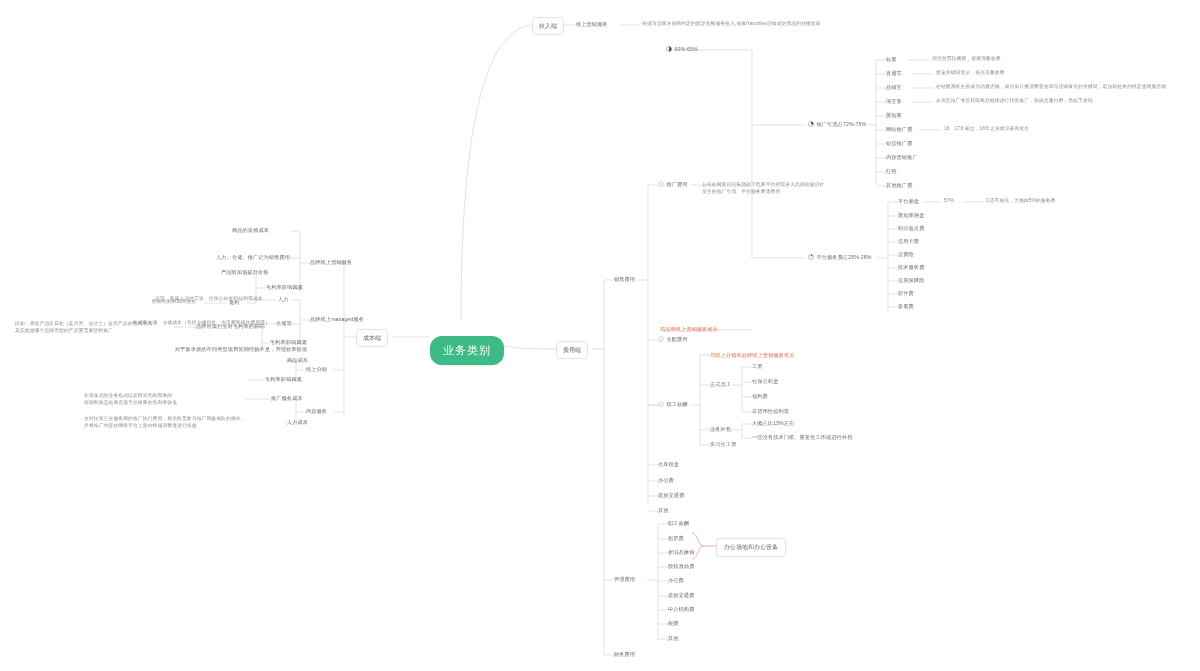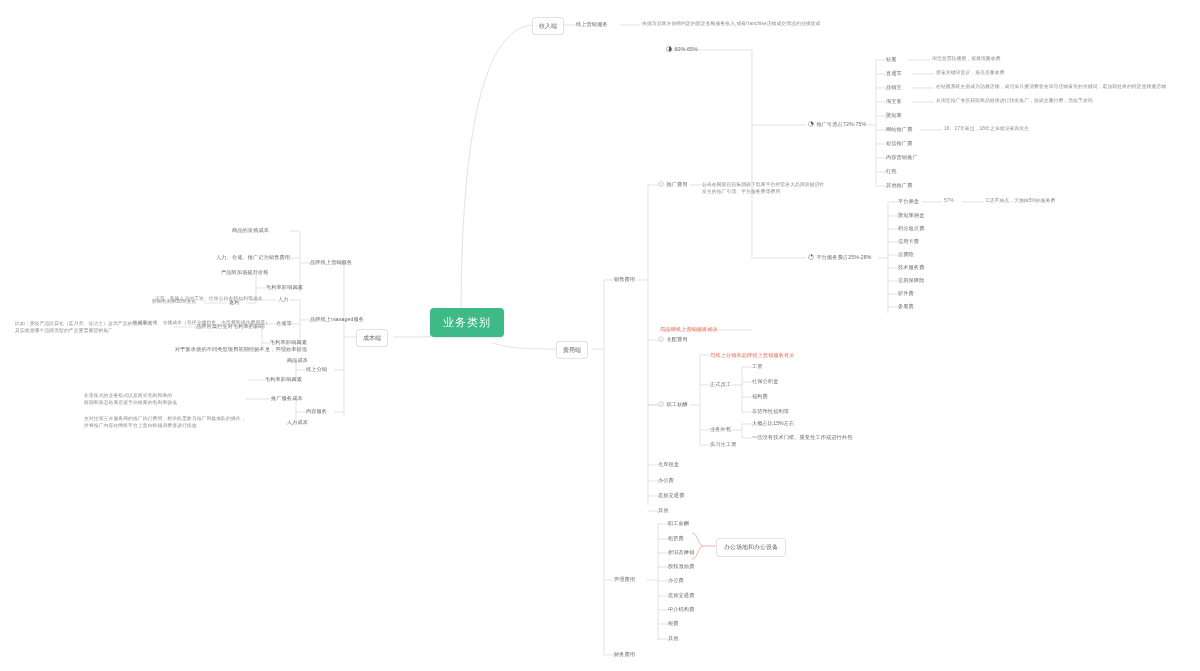--- a/index.html
+++ b/index.html
@@ -218,21 +218,21 @@
       <path d="M564 25 L576 25"></path>
       <path d="M620 25 L640 25"></path>
     </g>
 
     <g fill="none" stroke="#e8a092" stroke-width="0.8">
       <path d="M692 533 C 698 533 698 546 703 546 C 698 546 698 559 692 559"></path>
       <path d="M703 546 L716 546"></path>
     </g>
   </svg>
 
-  <div class="root" style="left:430px;top:308px;">业务类别</div>
+  <div class="root" style="left:430px;top:336px;border-radius:12px;">业务类别</div>
 
   <div class="boxed" style="left:532px;top:17px;">收入端</div>
   <div class="node" style="left:576px;top:21px;">线上营销服务</div>
   <div class="node tiny" style="left:642px;top:21px;">依据与品牌方协商约定的固定金额服务收入,或有franchise店铺成交情况的业绩提成</div>
 
   <div class="boxed" style="left:356px;top:329px;">成本端</div>
 
   <div class="node" style="left:310px;top:259px;">品牌线上营销服务</div>
   <div class="node" style="left:310px;top:316px;">品牌线上managed服务</div>
   <div class="node" style="left:306px;top:366px;">线上分销</div>

